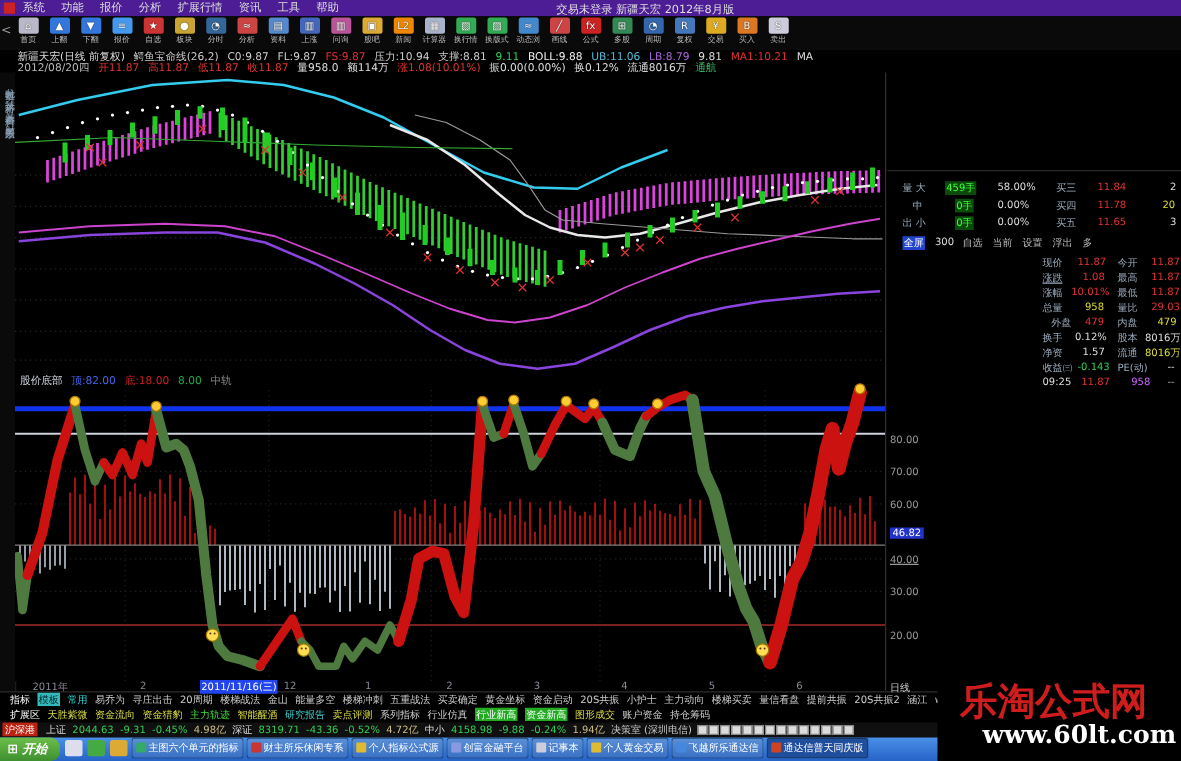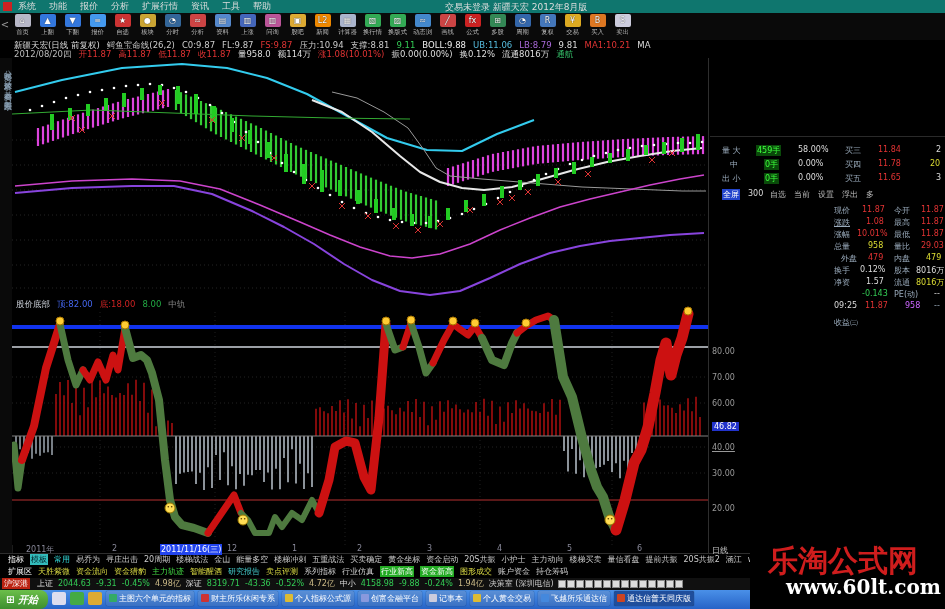--- a/index.html
+++ b/index.html
@@ -1,20 +1,20 @@
 <!DOCTYPE html>
 <html><head>
 <meta charset="utf-8">
 <style>
   html,body{margin:0;padding:0;background:#000;}
   #screen{position:relative;width:945px;height:609px;background:#000;overflow:hidden;
           font-family:"DejaVu Sans","Liberation Sans",sans-serif;font-size:9px;color:#ccc;}
   .abs{position:absolute;}
   
-  #menubar{left:0;top:0;width:945px;height:13px;background:#0f766e;display:flex;align-items:center;}
+  #menubar{left:0;top:0;width:945px;height:13px;background:#4c1d95;display:flex;align-items:center;}
   #appicon{width:9px;height:9px;background:#c22;margin:0 6px 0 3px;}
   .menu-item{margin-right:13px;color:#ddd;font-size:9px;white-space:nowrap;}
   #session{position:absolute;left:445px;top:1px;color:#ddd;font-size:9px;white-space:nowrap;}
   
   #toolbar{left:0;top:13px;width:945px;height:27px;background:#0a0a0a;display:flex;align-items:flex-start;}
   #tb-back{width:10px;color:#999;font-size:10px;line-height:24px;text-align:center;}
   .tb-item{width:25px;text-align:center;cursor:pointer;}
   .tb-ico{width:16px;height:13px;margin:1px auto 0;border-radius:2px;font-size:8px;line-height:13px;color:#fff;text-shadow:0 0 1px #000;}
   .tb-label{font-size:7px;color:#bbb;white-space:nowrap;transform:scale(.9);transform-origin:center;}
   
@@ -522,21 +522,21 @@
       <div class="qcell" style="left: 184px; top: 116px; color: rgb(154, 171, 188);">内盘</div>
       <div class="qcell" style="left: 216px; top: 116px; color: rgb(221, 221, 51);">479</div>
       <div class="qcell" style="left: 124px; top: 128px; color: rgb(154, 171, 188);">换手</div>
       <div class="qcell" style="left: 150px; top: 128px; color: rgb(221, 221, 221);">0.12%</div>
       <div class="qcell" style="left: 184px; top: 128px; color: rgb(154, 171, 188);">股本</div>
       <div class="qcell" style="left: 206px; top: 128px; color: rgb(221, 221, 221);">8016万</div>
       <div class="qcell" style="left: 124px; top: 140px; color: rgb(154, 171, 188);">净资</div>
       <div class="qcell" style="left: 156px; top: 140px; color: rgb(221, 221, 221);">1.57</div>
       <div class="qcell" style="left: 184px; top: 140px; color: rgb(154, 171, 188);">流通</div>
       <div class="qcell" style="left: 206px; top: 140px; color: rgb(221, 221, 51);">8016万</div>
-      <div class="qcell" style="left: 124px; top: 152px; color: rgb(154, 171, 188); margin-top: 28px;">收益㈢</div>
+      <div class="qcell" style="left: 124px; top: 152px; color: rgb(154, 171, 188);">收益㈢</div>
       <div class="qcell" style="left: 152px; top: 152px; color: rgb(51, 204, 85);">-0.143</div>
       <div class="qcell" style="left: 184px; top: 152px; color: rgb(154, 171, 188);">PE(动)</div>
       <div class="qcell" style="left: 224px; top: 152px; color: rgb(221, 221, 221);">--</div>
       <div class="qcell" style="left: 124px; top: 164px; color: rgb(221, 221, 221);">09:25</div>
       <div class="qcell" style="left: 155px; top: 164px; color: rgb(226, 51, 51);">11.87</div>
       <div class="qcell" style="left: 195px; top: 164px; color: rgb(204, 102, 255);">958</div>
       <div class="qcell" style="left: 224px; top: 164px; color: rgb(154, 171, 188);">--</div>
     </div>
 
   <svg id="indchart" class="abs" width="696" height="247" style="background: rgb(0, 0, 0);">

